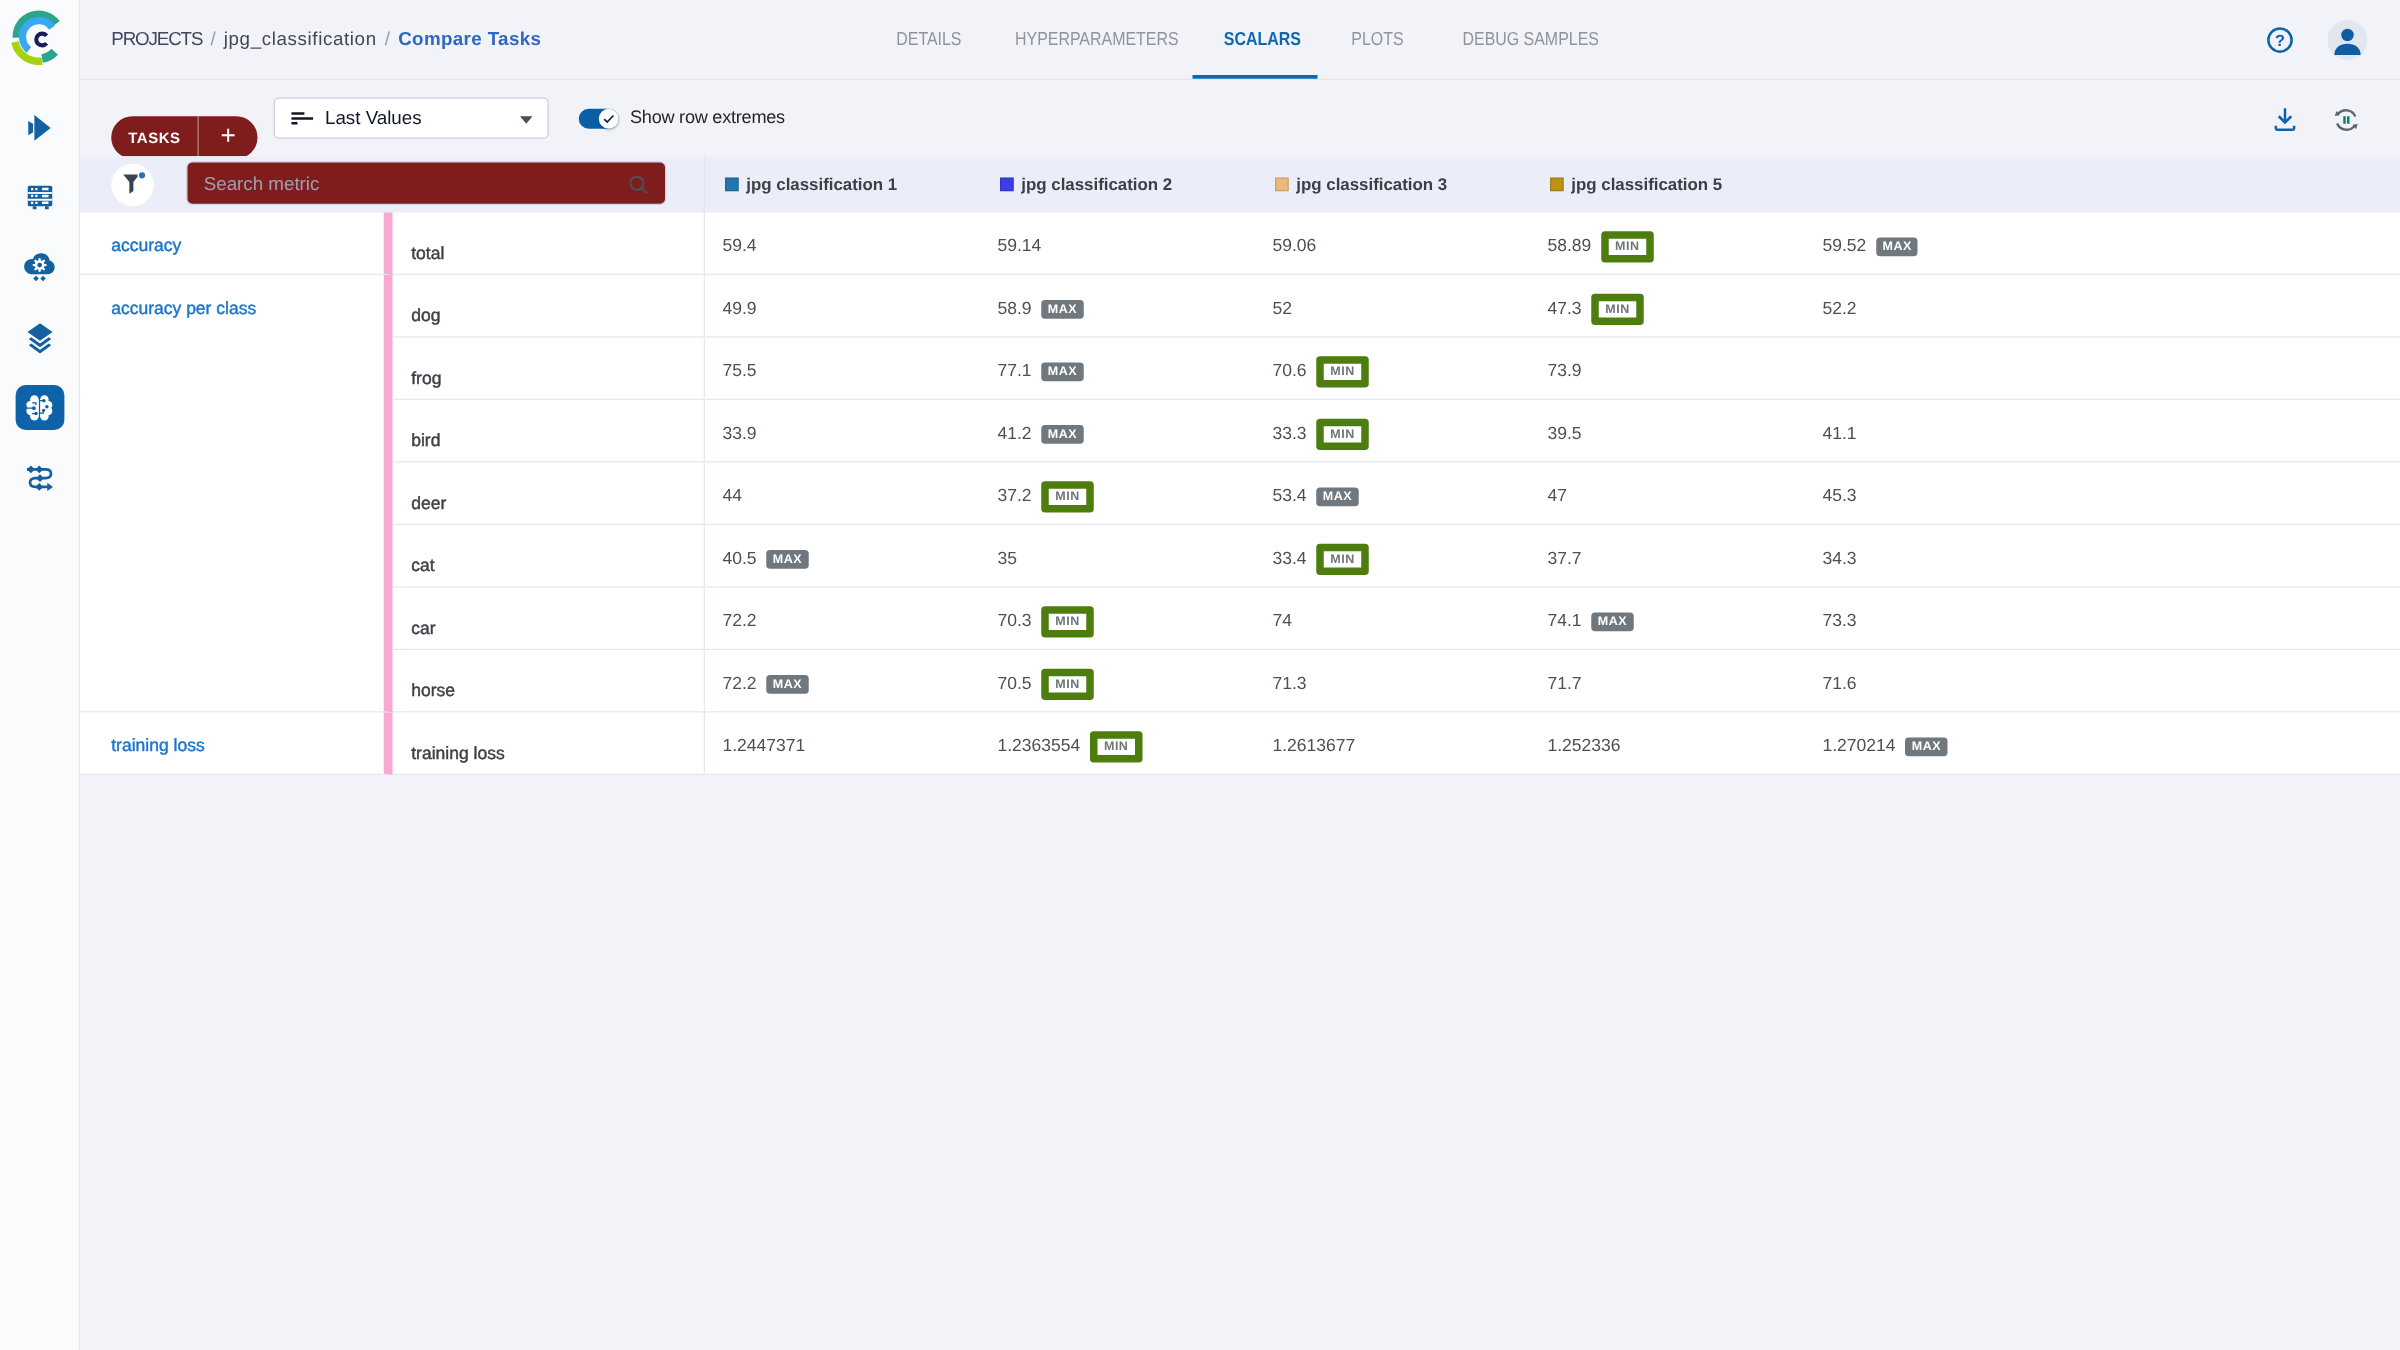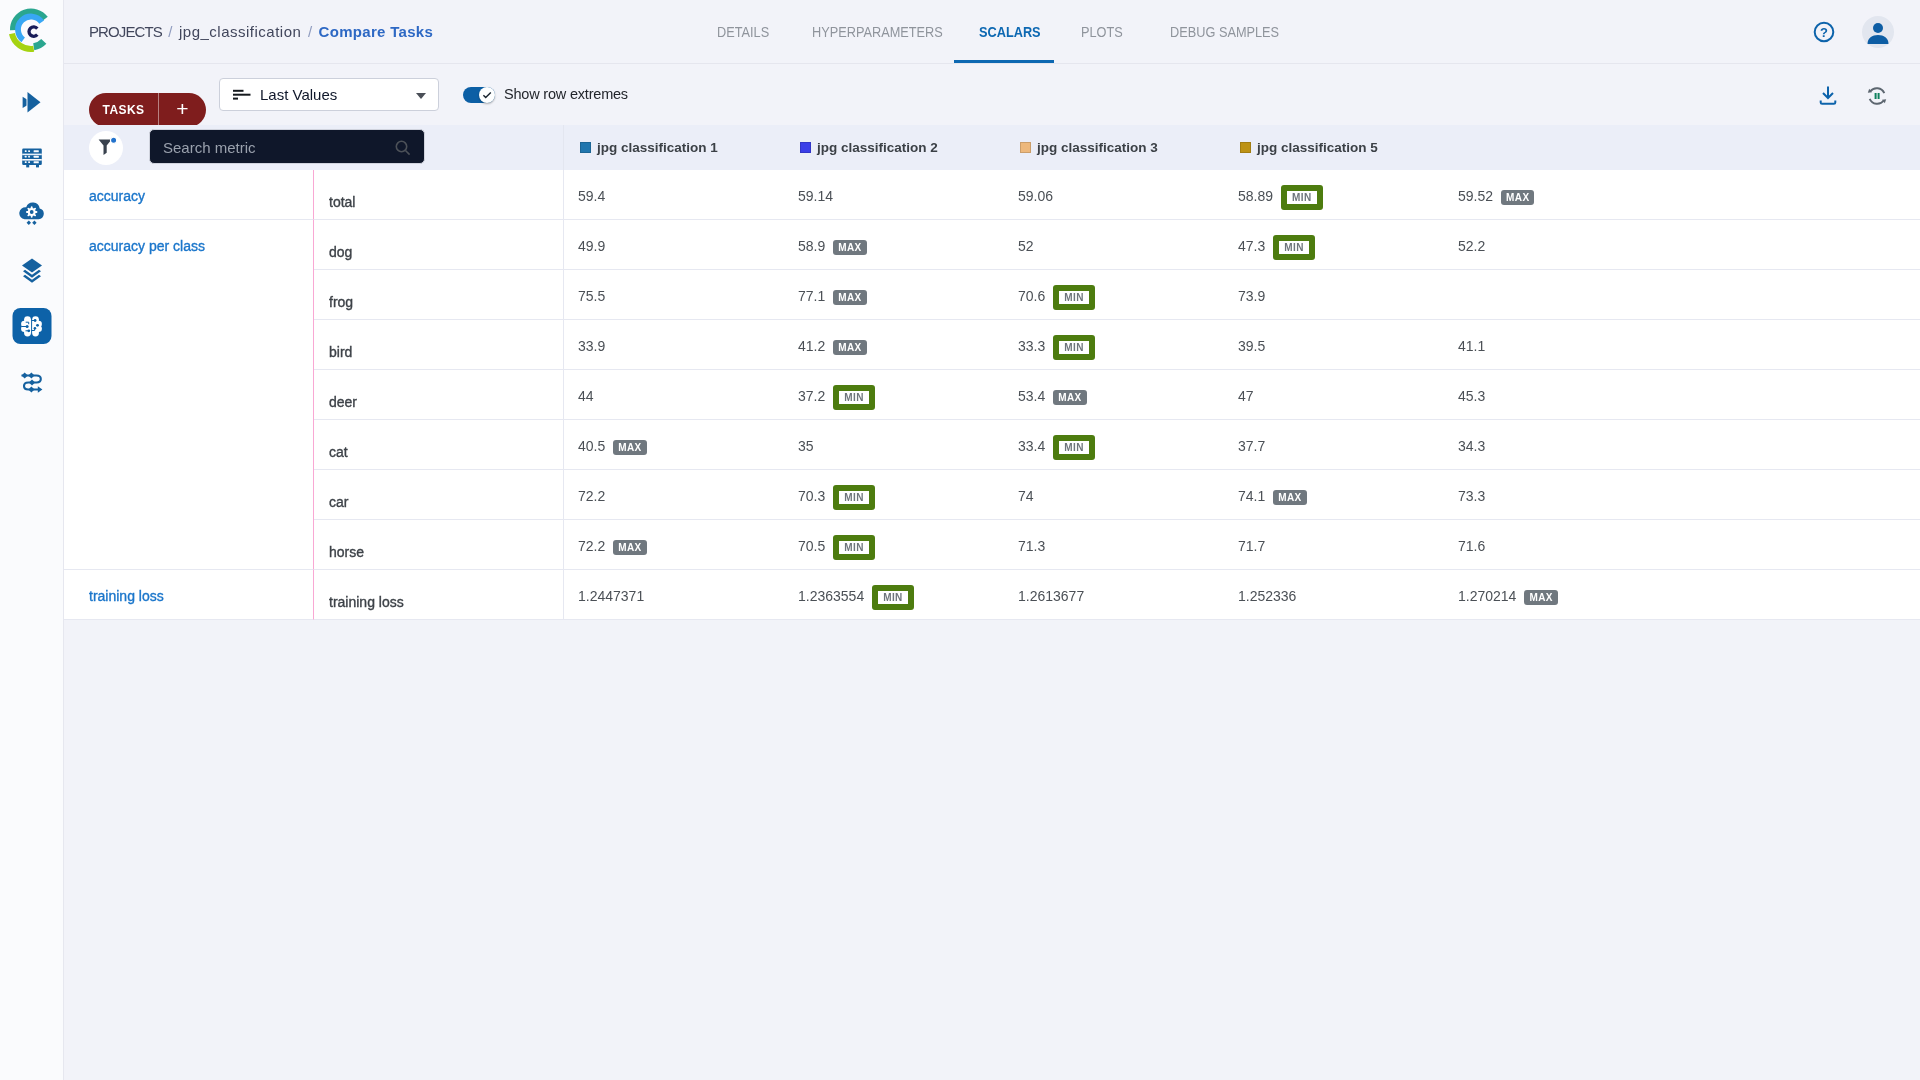--- a/index.html
+++ b/index.html
@@ -34,25 +34,25 @@
 #tlabel{position:absolute;left:440px;top:14px;font-size:14.5px;letter-spacing:-.2px;color:#23262c;line-height:30px}
 #dlico{position:absolute;right:80px;top:18px}
 #rfico{position:absolute;right:30px;top:18px}
 
 #table{position:absolute;left:64px;top:125px;width:1856px;background:#fff}
 #thead{height:45px;background:#ebeef8;display:flex}
 #thead .hleft{width:500px;border-right:1px solid #e3e6f0;position:relative}
 #thead .hc{width:220px;display:flex;align-items:center;padding-left:16px;font-size:13.5px;font-weight:700;color:#3b4046}
 #thead .hc .sq{width:11px;height:11px;margin-right:6px;outline:1px solid rgba(0,0,0,.14);outline-offset:-1px}
 #fcirc{position:absolute;left:25px;top:6px;width:34px;height:34px;border-radius:50%;background:#fff;display:flex;align-items:center;justify-content:center}
-#search{position:absolute;left:85px;top:4px;width:276px;height:35px;background:#0f172a;border:1px solid #d0d3dd;border-radius:5px}
+#search{position:absolute;left:85px;top:4px;width:384px;height:35px;background:#7f1d1d;border:1px solid #d0d3dd;border-radius:5px}
 #search .ph{position:absolute;left:13px;top:9px;font-size:15px;color:#9aa1ad}
 #search svg{position:absolute;right:12px;top:9px}
 .grp{display:flex}
-.gcell{width:250px;border-right:1px solid #f9a8d4;border-bottom:1px solid #e6e8f1;padding:18px 0 0 25px;font-size:14px;color:#1b76cb;-webkit-text-stroke:.35px #1b76cb}
+.gcell{width:250px;border-right:7px solid #f9a8d4;border-bottom:1px solid #e6e8f1;padding:18px 0 0 25px;font-size:14px;color:#1b76cb;-webkit-text-stroke:.35px #1b76cb}
 .rows{flex:1}
 .row{display:flex;height:50px;border-bottom:1px solid #e6e8f1}
 .vcell{width:250px;border-right:1px solid #e6e8f1;display:flex;align-items:center;padding-left:15px;padding-top:15px;font-size:14px;color:#3d4248;-webkit-text-stroke:.35px #3d4248}
 .cell{width:220px;display:flex;align-items:center;padding-left:14px;padding-top:3px;font-size:14px;color:#4b5056}
 .bmax{position:relative;top:1px;margin-left:8px;background:#70787f;color:#fff;font-size:10px;font-weight:700;letter-spacing:.4px;border-radius:3px;padding:2px 5px;line-height:11px}
 .bmin{position:relative;top:1px;margin-left:8px;border:6px solid #4d7c0f;color:#6e757c;font-size:10px;font-weight:700;letter-spacing:.4px;border-radius:3px;padding:1px 5px;line-height:11px}
 .sq1{background:#2176ae}.sq2{background:#3a3ee8}.sq3{background:#edb87c}.sq4{background:#43812a}.sq5{background:#bd9215}
 </style>
 </head>
 <body>

